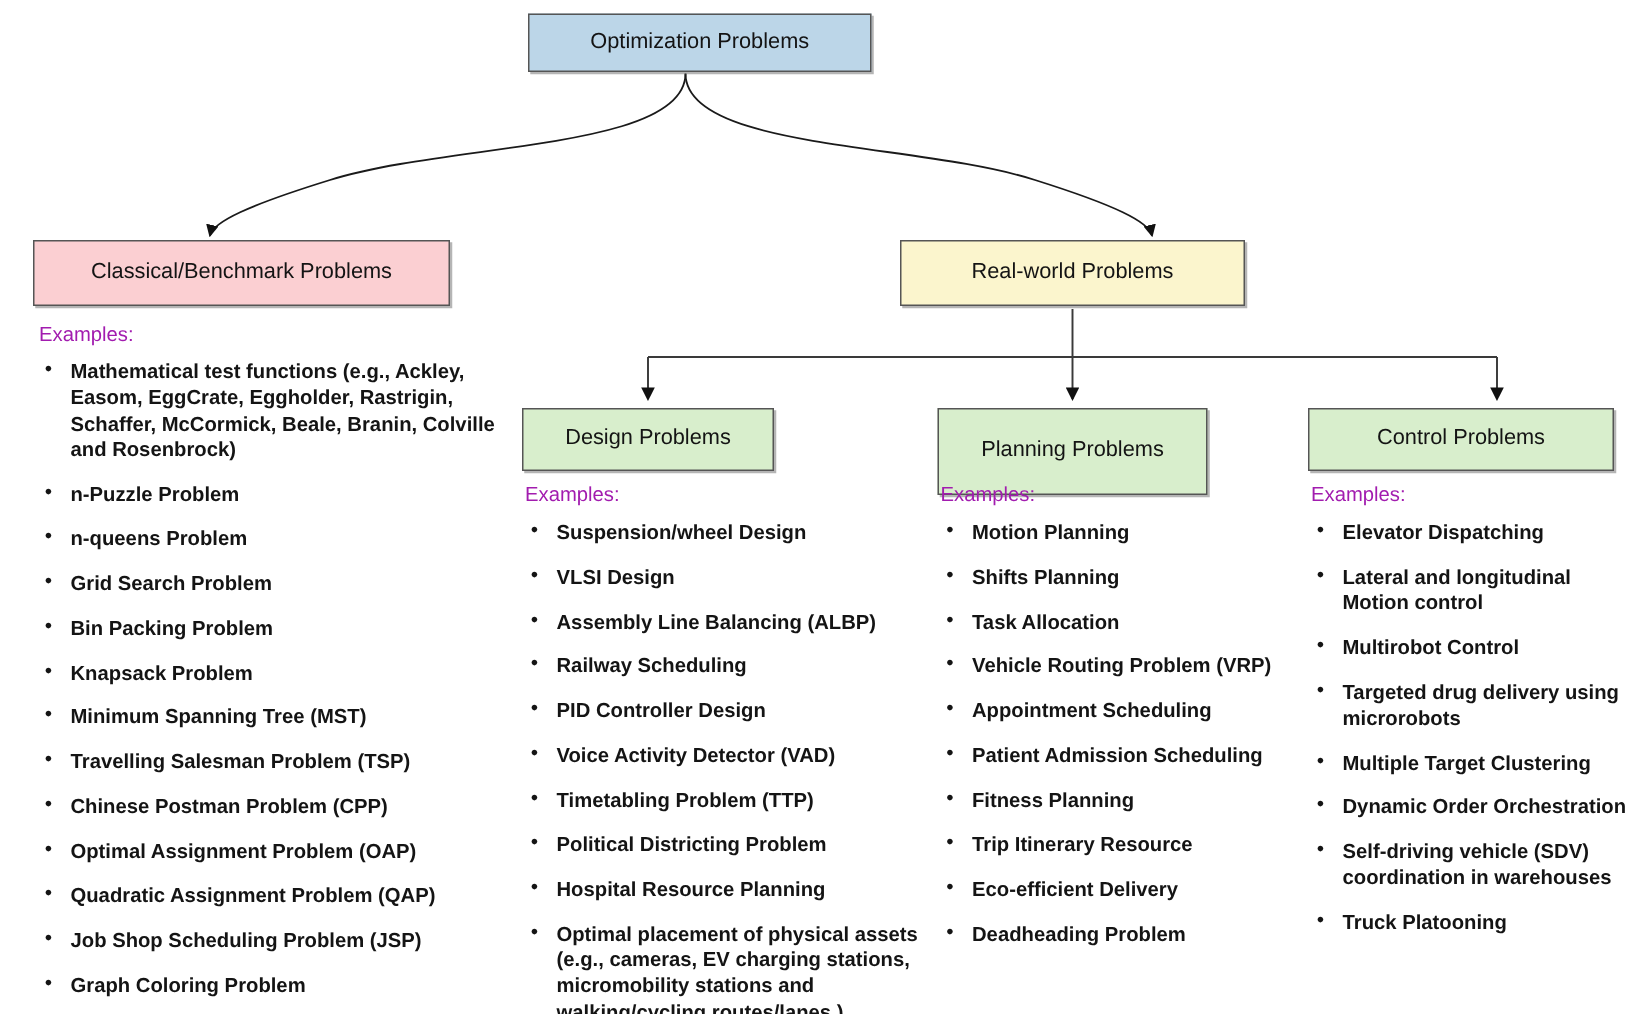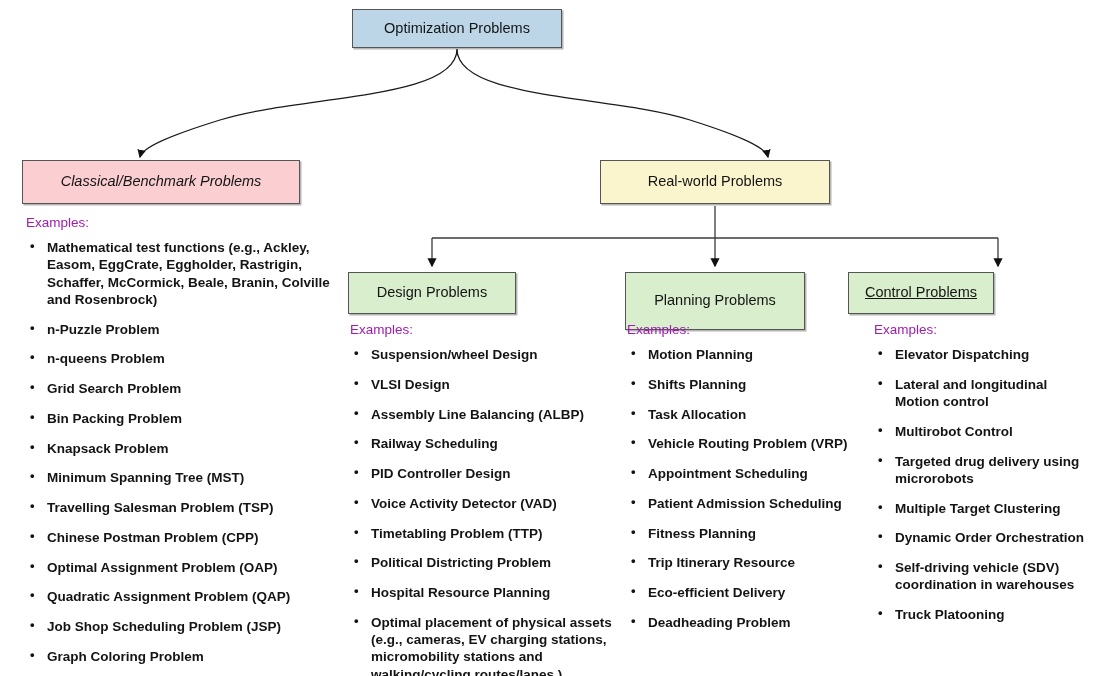--- a/index.html
+++ b/index.html
@@ -19,21 +19,21 @@
     box-sizing:border-box;
     border:1px solid #555555;
     display:flex;align-items:center;justify-content:center;
     text-align:center;
     font-size:14.5px;
     line-height:1.2;
     color:#141414;
     box-shadow:1.5px 1.5px 0 rgba(120,120,120,.55);
   }
   .node-root{background:#bcd6e8;}
-  .node-pink{background:#fbcfd2;font-style:italic;}
+  .node-pink{background:#fbcfd2;}
   .node-yellow{background:#fbf5cd;}
   .node-green{background:#d8eecc;}
 
   .col{position:absolute;box-sizing:border-box;}
   .ex-label{
     font-size:13.5px;
     color:#a21caf;
     margin-bottom:9px;
   }
   ul.items{
@@ -79,31 +79,31 @@
 
     <path d="M 715 206 L 715 238" fill="none" stroke="#3a3a3a" stroke-width="1.3"></path>
 
     <path d="M 432 238 L 998 238" fill="none" stroke="#3a3a3a" stroke-width="1.3"></path>
 
     <path d="M 432 238 L 432 266" fill="none" stroke="#3a3a3a" stroke-width="1.3" marker-end="url(#arrow)"></path>
     <path d="M 715 238 L 715 266" fill="none" stroke="#3a3a3a" stroke-width="1.3" marker-end="url(#arrow)"></path>
     <path d="M 998 238 L 998 266" fill="none" stroke="#3a3a3a" stroke-width="1.3" marker-end="url(#arrow)"></path>
   </svg>
 
-  <div class="node node-root" style="left:352px;top:9px;width:210px;height:39px;">Optimization Problems</div>
+  <div class="node node-root" style="left:352px;top:9px;width:229px;height:39px;">Optimization Problems</div>
 
   <div class="node node-pink" style="left:22px;top:160px;width:278px;height:44px;">Classical/Benchmark Problems</div>
 
   <div class="node node-yellow" style="left:600px;top:160px;width:230px;height:44px;">Real-world Problems</div>
 
   <div class="node node-green" style="left:348px;top:272px;width:168px;height:42px;">Design Problems</div>
 
   <div class="node node-green" style="left:625px;top:272px;width:180px;height:58px;">Planning Problems</div>
 
-  <div class="node node-green" style="left:848px;top:272px;width:146px;height:42px;text-decoration:underline;">Control Problems</div>
+  <div class="node node-green" style="left:872px;top:272px;width:204px;height:42px;">Control Problems</div>
 
   <div class="col col-classical" style="left:26px;top:215px;width:308px;">
     <div class="ex-label">Examples:</div>
     <ul class="items">
       <li>Mathematical test functions (e.g., Ackley, Easom, EggCrate, Eggholder, Rastrigin, Schaffer, McCormick, Beale, Branin, Colville  and Rosenbrock)</li>
       <li>n-Puzzle Problem</li>
       <li>n-queens Problem</li>
       <li>Grid Search Problem</li>
       <li>Bin Packing Problem</li>
       <li>Knapsack Problem</li>

